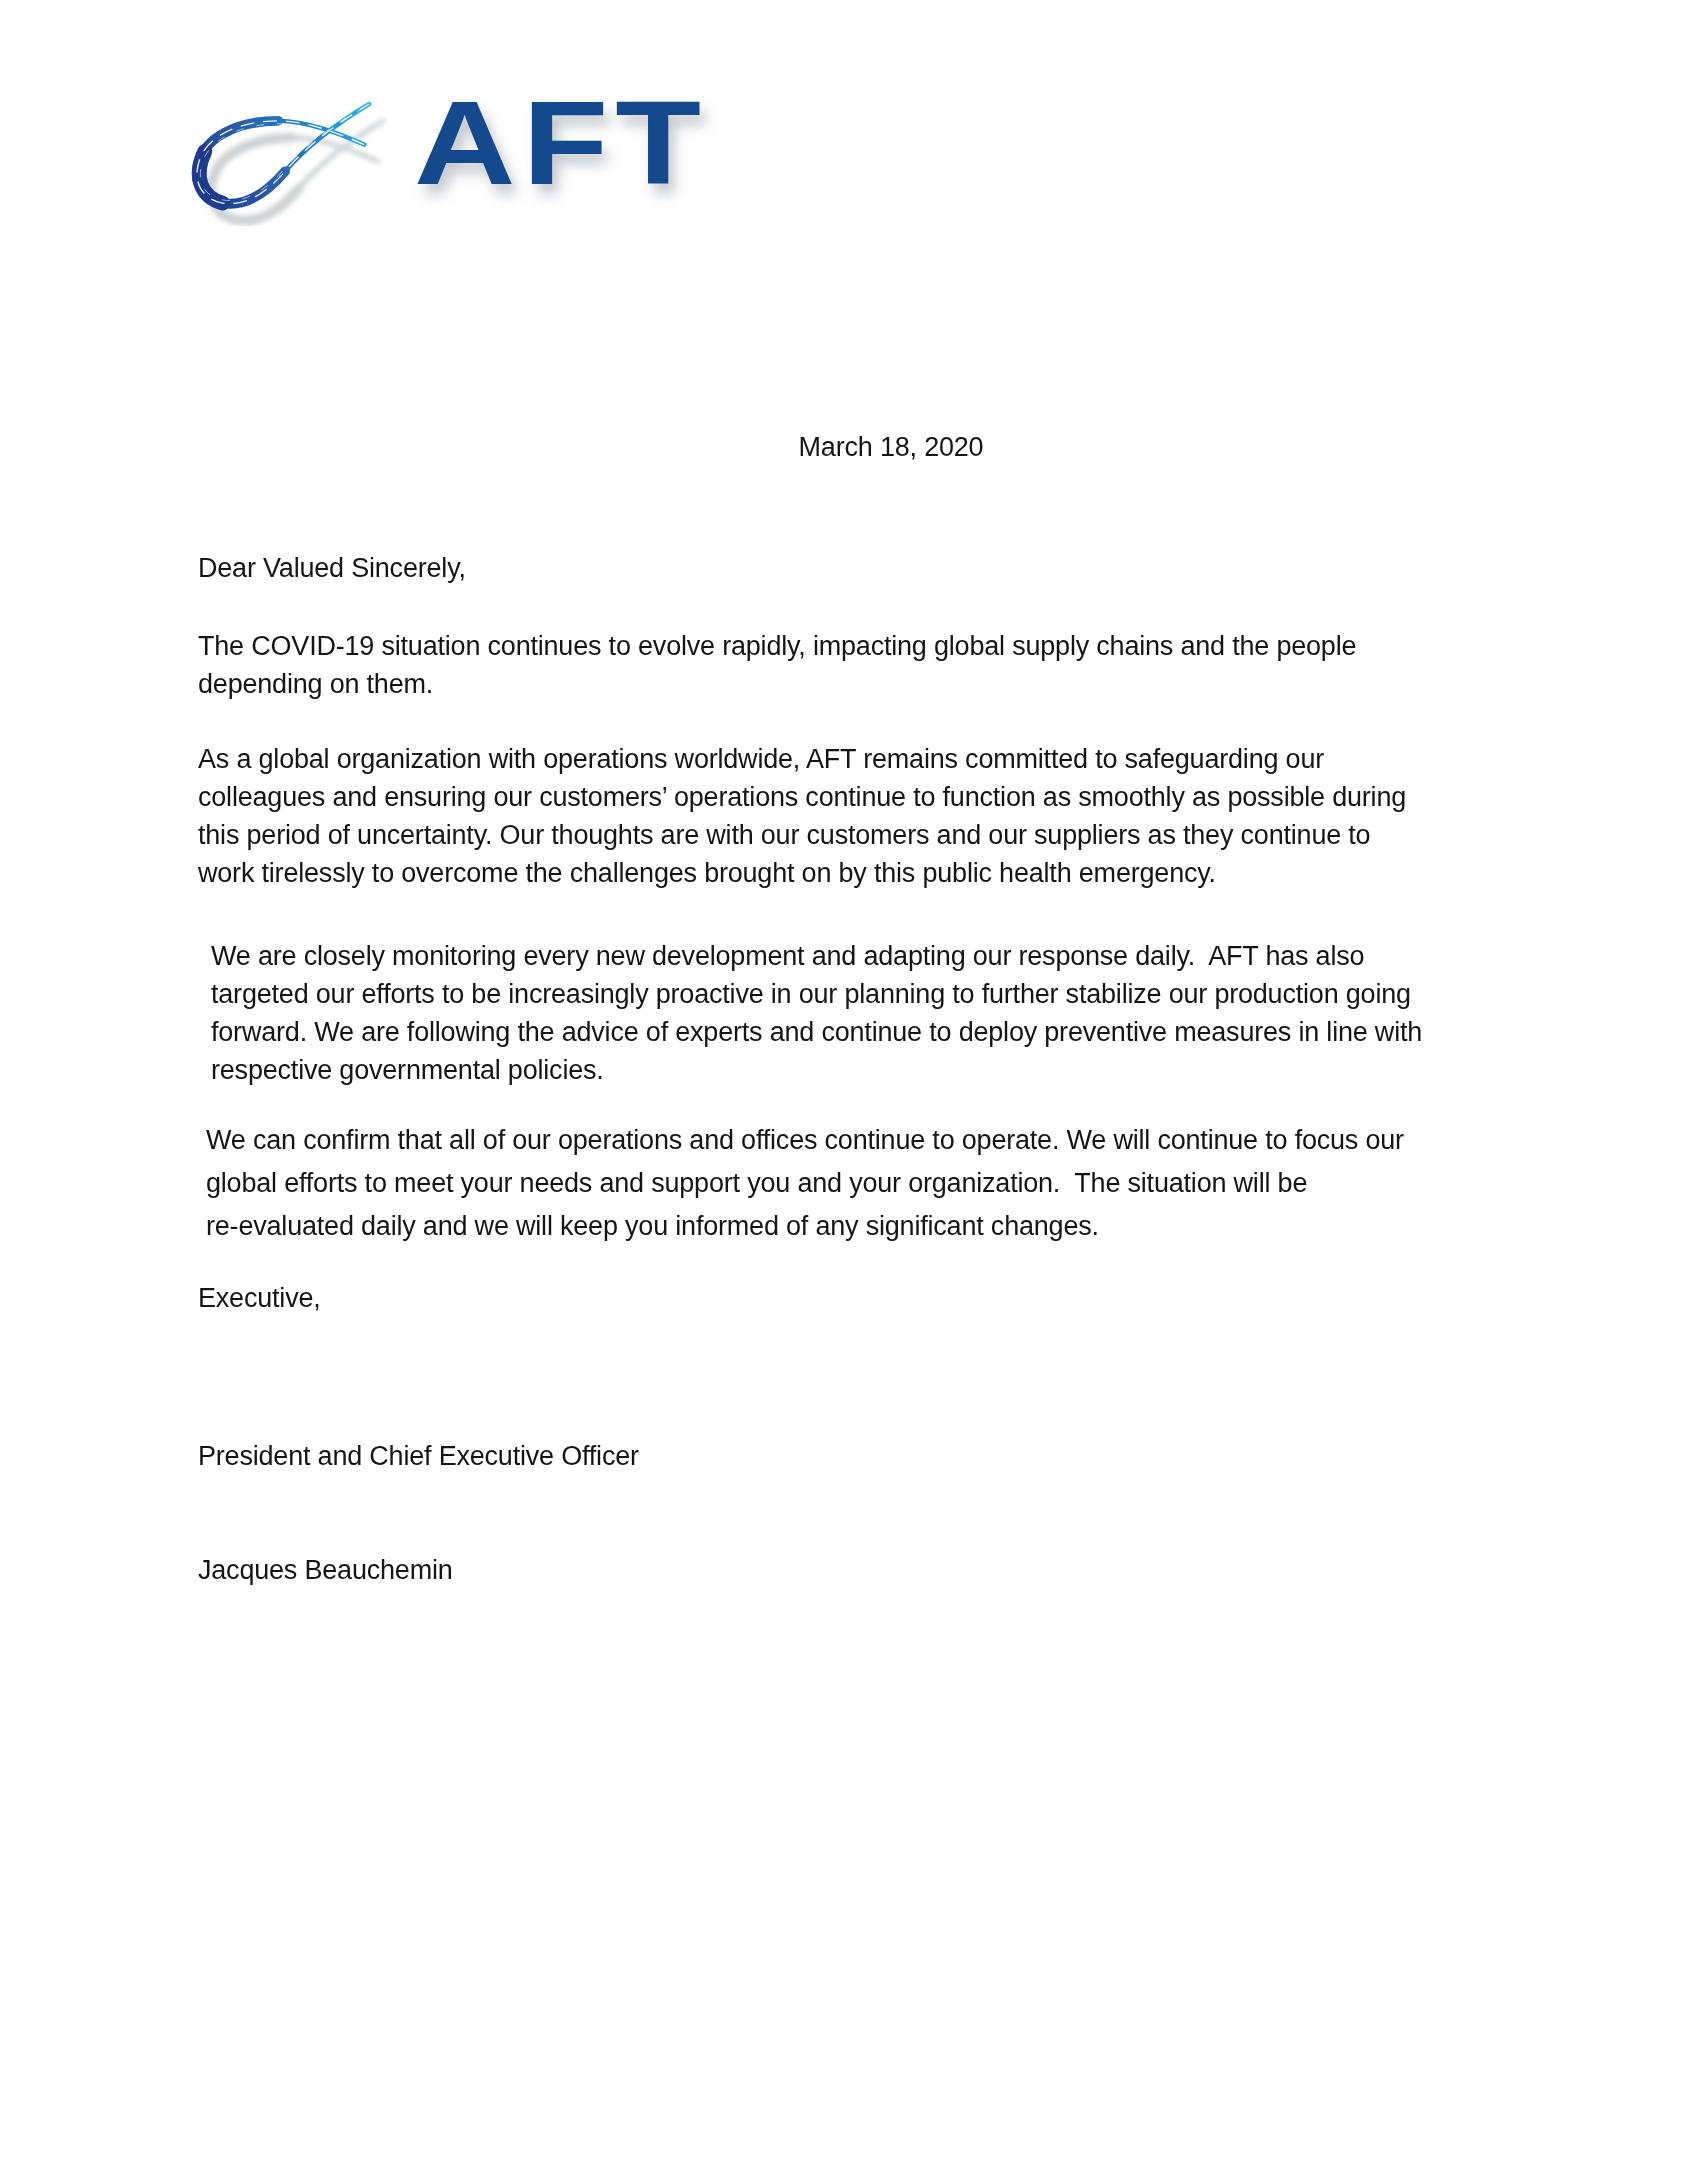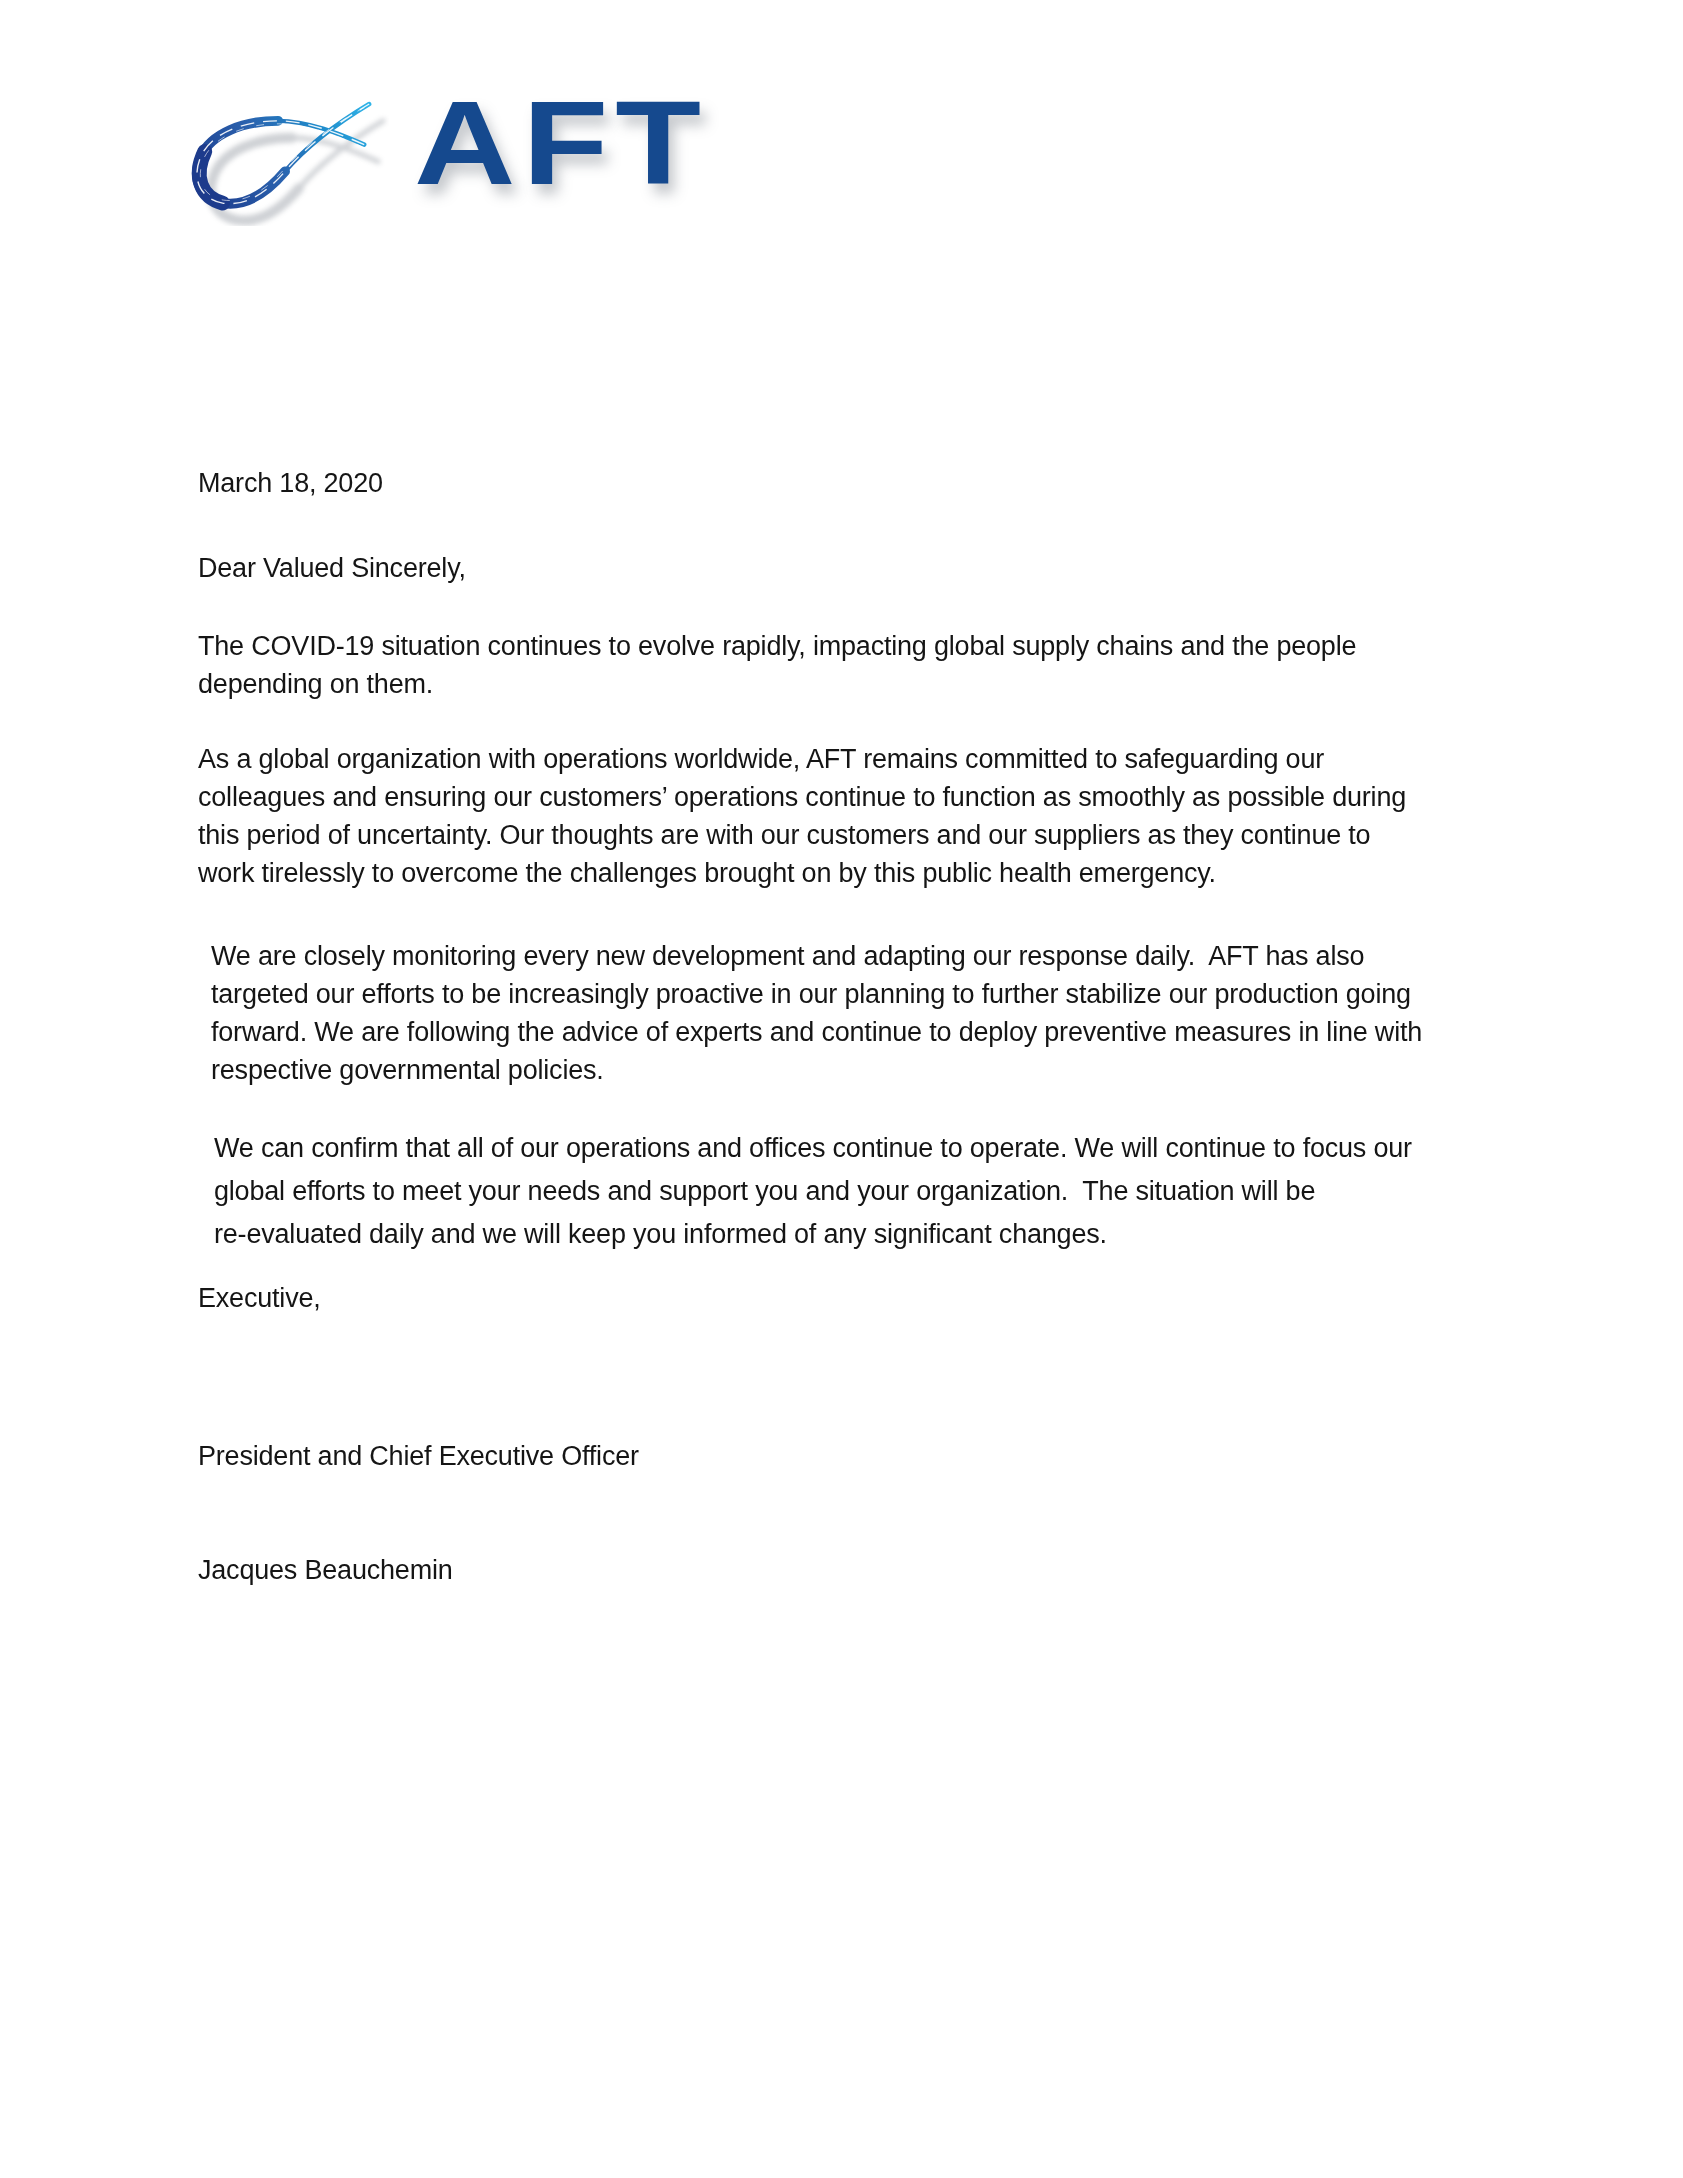--- a/index.html
+++ b/index.html
@@ -50,26 +50,26 @@
   
   .textblock {
     position: absolute;
     left: 198px;
     width: 1386px;
     font-size: 27px;
     line-height: 38px;
     white-space: pre;
     letter-spacing: -0.2px;
   }
-  .date       { top: 464px; }
+  .date       { top: 428px; text-align: center; }
   .salutation { top: 549px; }
   .para-1     { top: 627px; margin: 0; }
   .para-2     { top: 740px; margin: 0; }
   .para-3     { top: 924px; margin: 13px; }
-  .para-4     { top: 1111px; margin: 16px; line-height: 43px; }
+  .para-4     { top: 1111px; margin: 8px; line-height: 43px; }
   .closing    { top: 1279px; }
   .signature  { top: 1361px; }
 </style>
 </head>
 <body>
 
 <div class="page">
 
   <div class="logo">
 

